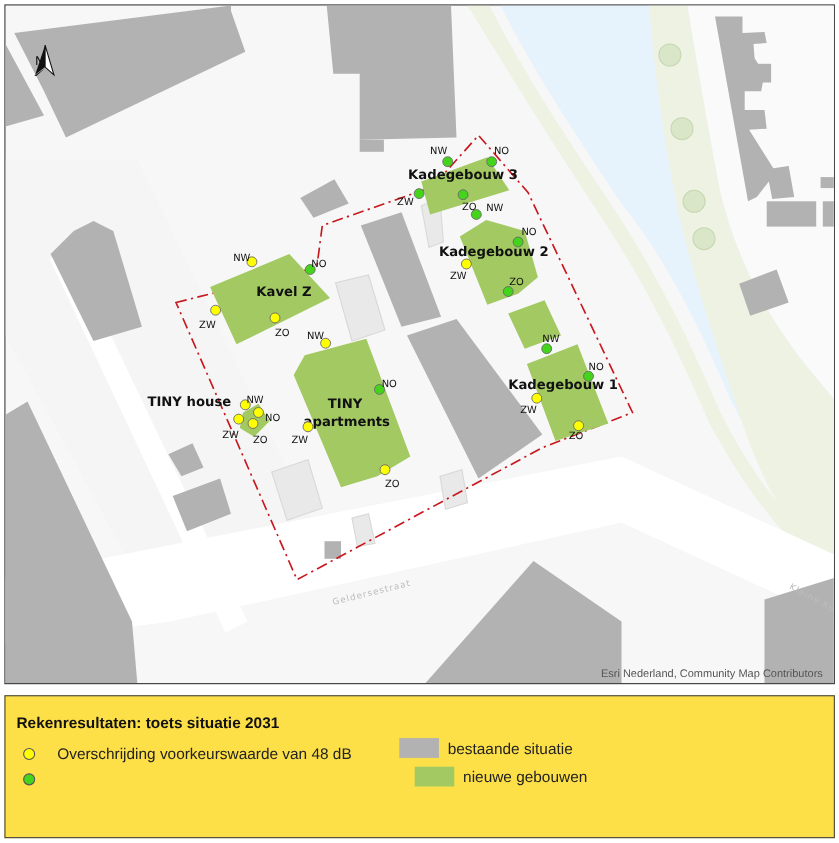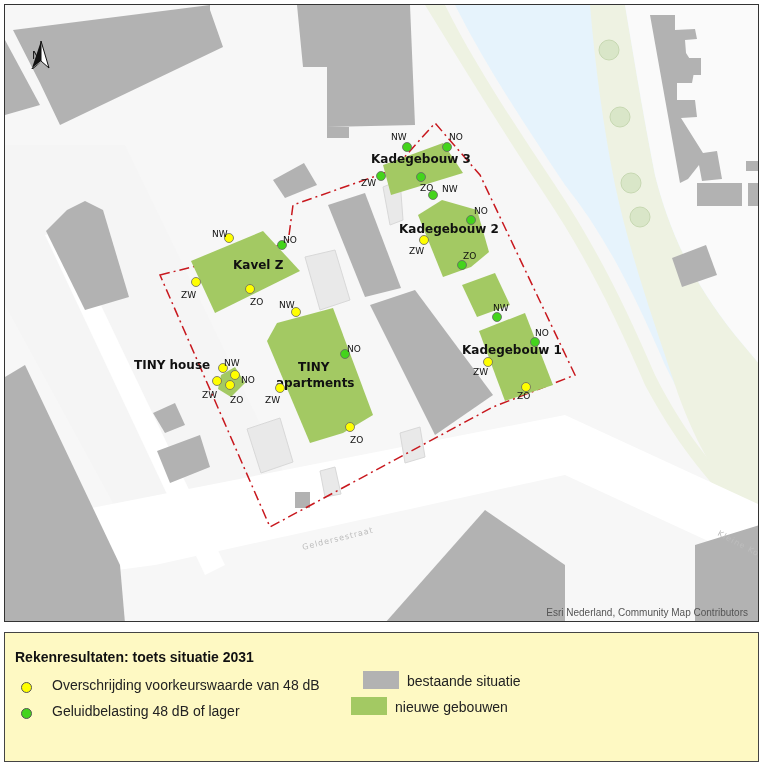--- a/index.html
+++ b/index.html
@@ -3,23 +3,23 @@
 <meta charset="utf-8">
 <style>
   html, body { margin: 0; padding: 0; background: #ffffff; }
   body { width: 763px; height: 766px; position: relative; overflow: hidden; font-family: "DejaVu Sans", sans-serif; }
   #map-frame { position: absolute; left: 4px; top: 4px; width: 755px; height: 618px; border: 1px solid #333; box-sizing: border-box; overflow: hidden; background: #f7f7f7; }
   #map-svg { position: absolute; left: 0; top: 0; width: 755px; height: 618px; }
   .pt-label { font-family: "DejaVu Sans", sans-serif; font-size: 9px; fill: #111; }
   .bld-label { font-family: "DejaVu Sans", sans-serif; font-size: 12px; font-weight: bold; fill: #111; }
   .street-label { font-family: "DejaVu Sans", sans-serif; font-size: 8px; fill: #bdbdbd; letter-spacing: 1px; }
   #attribution { position: absolute; right: 10px; bottom: 3px; font-family: Liberation Sans, sans-serif; font-size: 10px; color: #555; }
-  #legend { position: absolute; left: 4px; top: 632px; width: 755px; height: 130px; border: 1px solid #444; box-sizing: border-box; background: #fef9c3; text-decoration: underline; }
+  #legend { position: absolute; left: 4px; top: 632px; width: 755px; height: 130px; border: 1px solid #444; box-sizing: border-box; background: #fde047; text-decoration: underline; }
   #legend-title { position: absolute; left: 10px; top: 16px; font-family: "Liberation Sans", sans-serif; font-size: 14px; font-weight: bold; color: #111; }
-  .legend-row { position: absolute; display: flex; align-items: flex-end; font-family: "Liberation Sans", sans-serif; font-size: 14px; color: #222; }
+  .legend-row { position: absolute; display: flex; align-items: center; font-family: "Liberation Sans", sans-serif; font-size: 14px; color: #222; }
   .legend-dot { width: 9px; height: 9px; border-radius: 50%; border: 1px solid #555; margin-right: 20px; margin-left: 16px; }
   .legend-swatch { width: 36px; height: 18px; margin-right: 8px; }
 </style>
 </head>
 <body>
 
 <div id="map-frame">
   <svg id="map-svg" viewBox="0 0 755 618" xmlns="http://www.w3.org/2000/svg">
 
     <rect x="0" y="0" width="755" height="618" fill="#f7f7f7"></rect>
@@ -164,23 +164,22 @@
 </div>
 
 <div id="legend">
   <div id="legend-title">Rekenresultaten: toets situatie 2031</div>
   <div class="legend-row" style="left:0; top:44px;">
     <span class="legend-dot" style="background:#ffff00;"></span>
     <span>Overschrijding voorkeurswaarde van 48 dB</span>
   </div>
   <div class="legend-row" style="left:0; top:70px;">
     <span class="legend-dot" style="background:#44d41c;"></span>
-    <span>Geluidbelasting 48 dB of lager</span>
   </div>
   <div class="legend-row" style="left:358px; top:38px;">
     <span class="legend-swatch" style="background:#b2b2b2;"></span>
     <span>bestaande situatie</span>
   </div>
-  <div class="legend-row" style="left:346px; top:64px;">
+  <div class="legend-row" style="left:372px; top:64px;">
     <span class="legend-swatch" style="background:#a3c963;"></span>
     <span>nieuwe gebouwen</span>
   </div>
 </div>
 
 </body></html>

